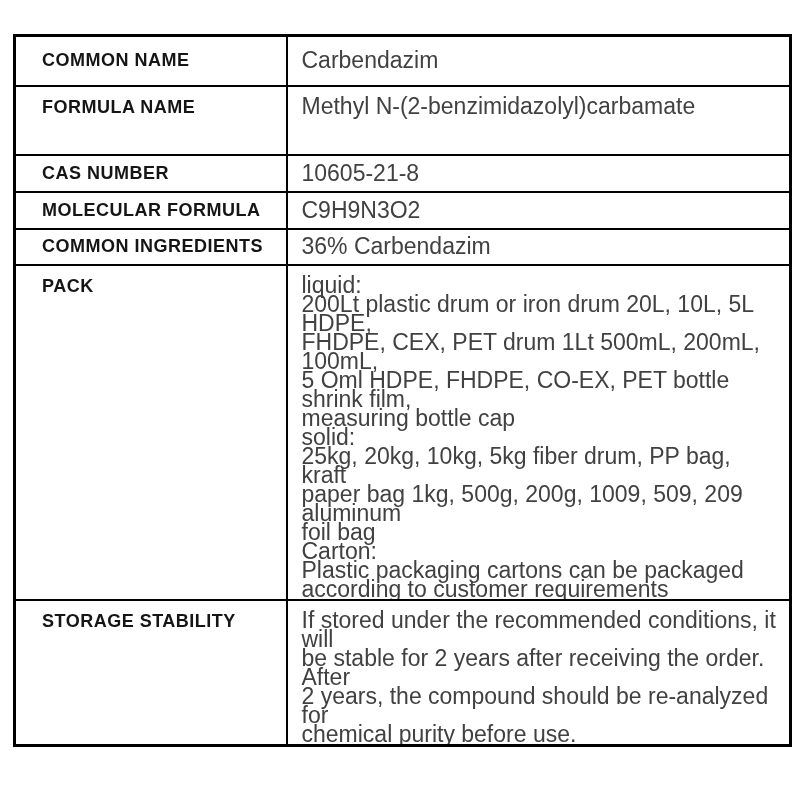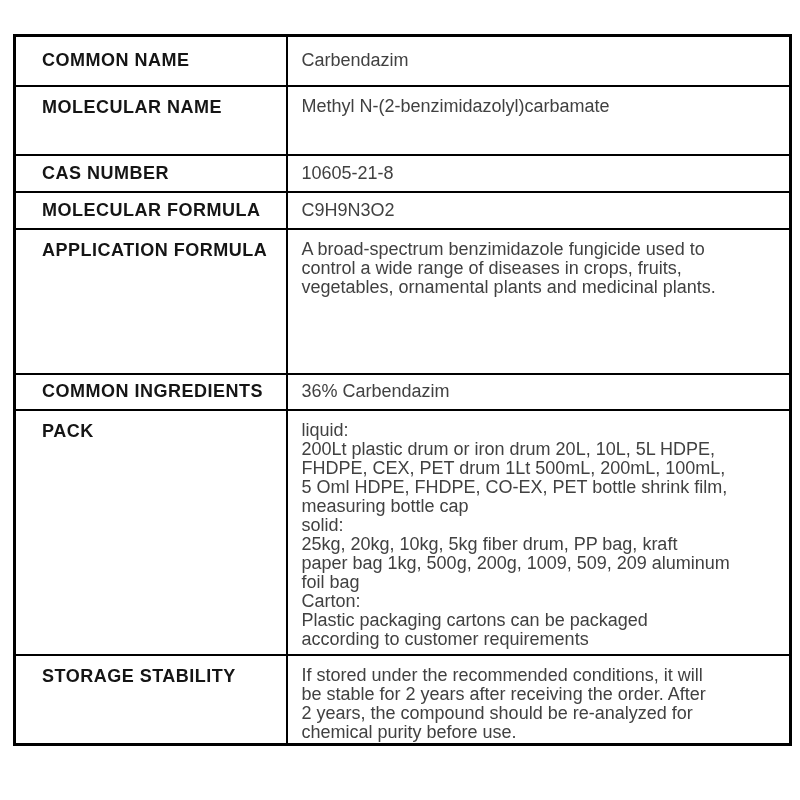--- a/index.html
+++ b/index.html
@@ -30,21 +30,21 @@
   td.label-cell {
     padding: 0 6px 0 26px;
     font-size: 18px;
     font-weight: 700;
     letter-spacing: 0.5px;
     color: #151515;
     white-space: nowrap;
   }
   td.value-cell {
     padding: 0 8px 0 14px;
-    font-size: 18px;
+    font-size: 23px;
     font-weight: 400;
     color: #414141;
     line-height: 19px;
     white-space: pre-line;
   }
   
   tr.r1 { height: 50px; }
   tr.r2 { height: 69px; }
   tr.r3 { height: 37px; }
   tr.r4 { height: 37px; margin-left: 20px; }
@@ -64,36 +64,30 @@
     <colgroup>
       <col style="width:272px">
       <col style="width:504px">
     </colgroup>
     <tbody>
       <tr class="r1 v-mid">
         <td class="label-cell">COMMON NAME</td>
         <td class="value-cell">Carbendazim</td>
       </tr>
       <tr class="r2 v-top">
-        <td class="label-cell">MOLECULAR NAME</td>
+        <td class="label-cell">FORMULA NAME</td>
         <td class="value-cell">Methyl N-(2-benzimidazolyl)carbamate</td>
       </tr>
       <tr class="r3 v-mid">
         <td class="label-cell">CAS NUMBER</td>
         <td class="value-cell">10605-21-8</td>
       </tr>
       <tr class="r4 v-mid">
         <td class="label-cell">MOLECULAR FORMULA</td>
         <td class="value-cell">C9H9N3O2</td>
-      </tr>
-      <tr class="r5 v-top">
-        <td class="label-cell">APPLICATION FORMULA</td>
-        <td class="value-cell">A broad-spectrum benzimidazole fungicide used to
-control a wide range of diseases in crops, fruits,
-vegetables, ornamental plants and medicinal plants.</td>
       </tr>
       <tr class="r6 v-mid">
         <td class="label-cell">COMMON INGREDIENTS</td>
         <td class="value-cell">36% Carbendazim</td>
       </tr>
       <tr class="r7 v-top">
         <td class="label-cell">PACK</td>
         <td class="value-cell">liquid:
 200Lt plastic drum or iron drum 20L, 10L, 5L HDPE,
 FHDPE, CEX, PET drum 1Lt 500mL, 200mL, 100mL,

